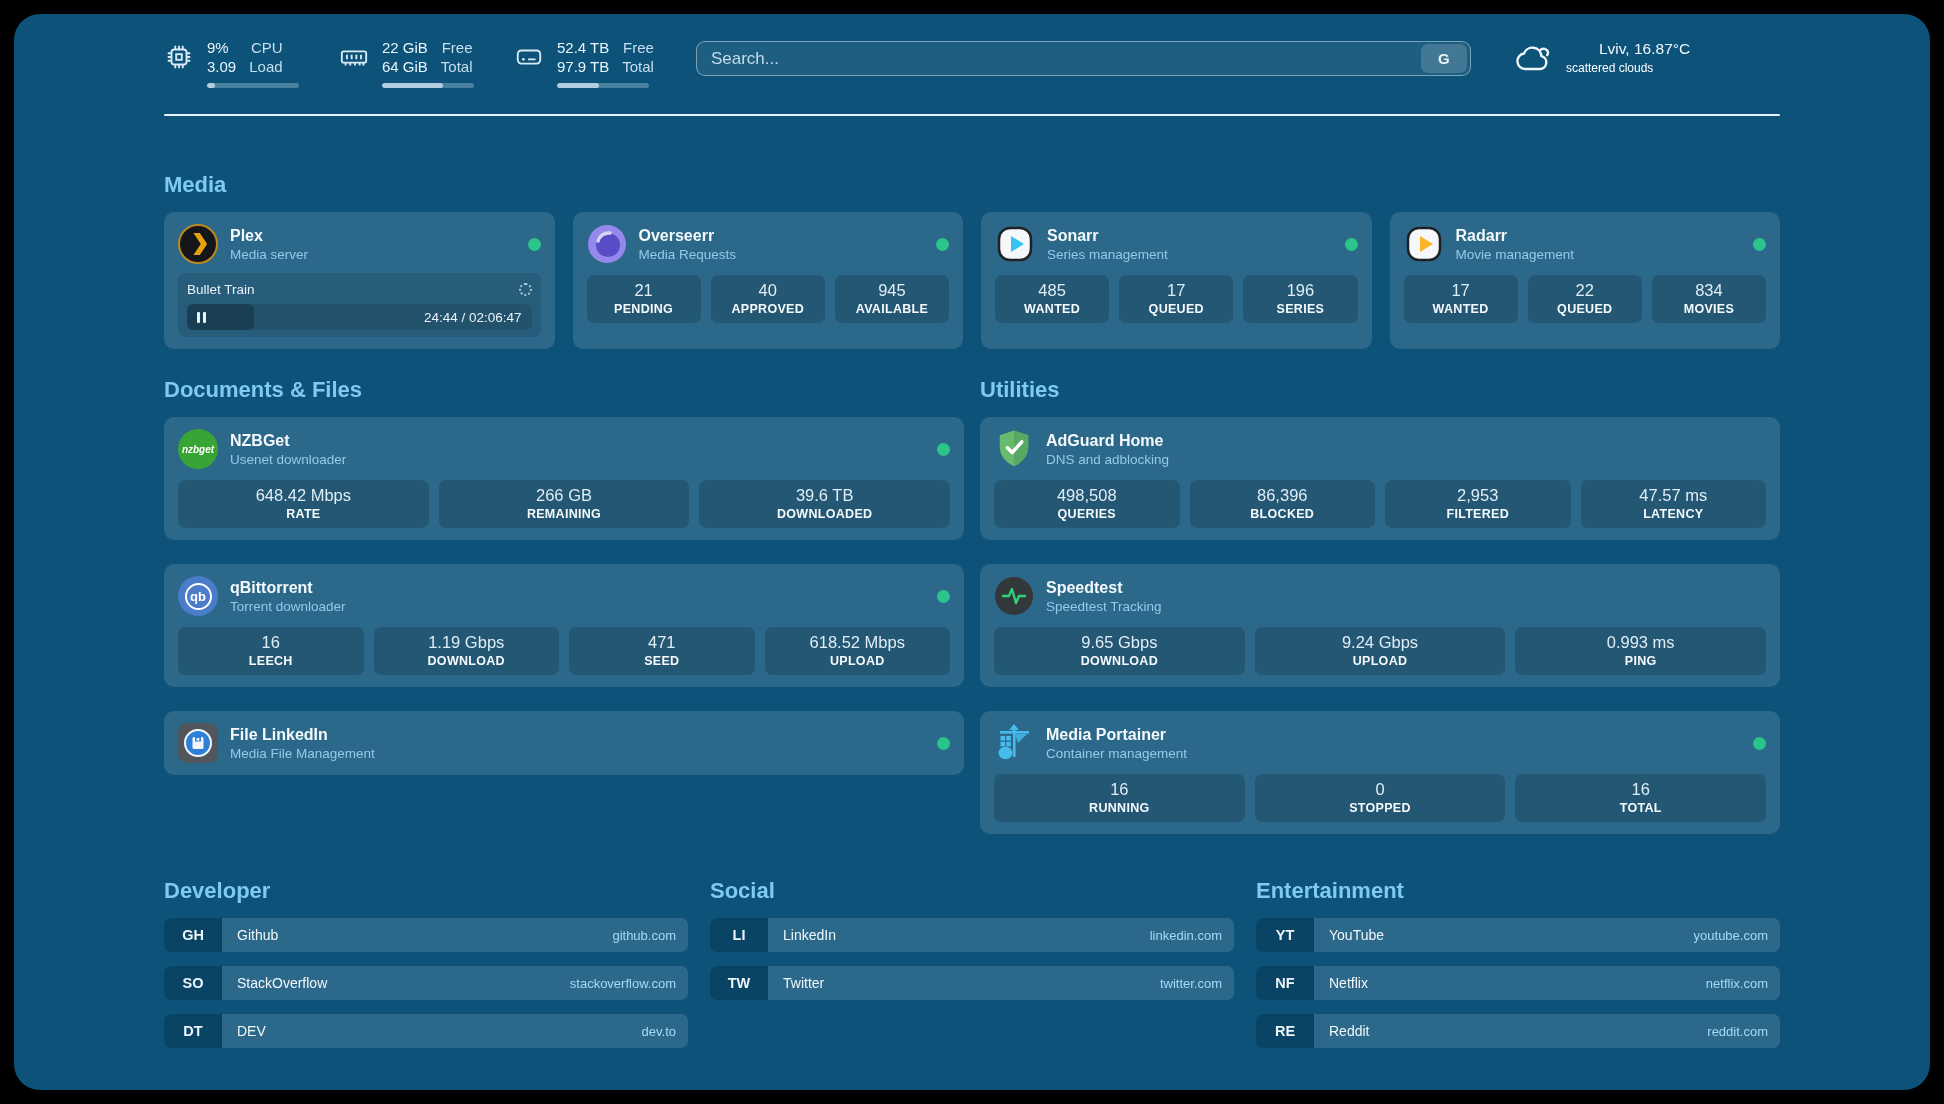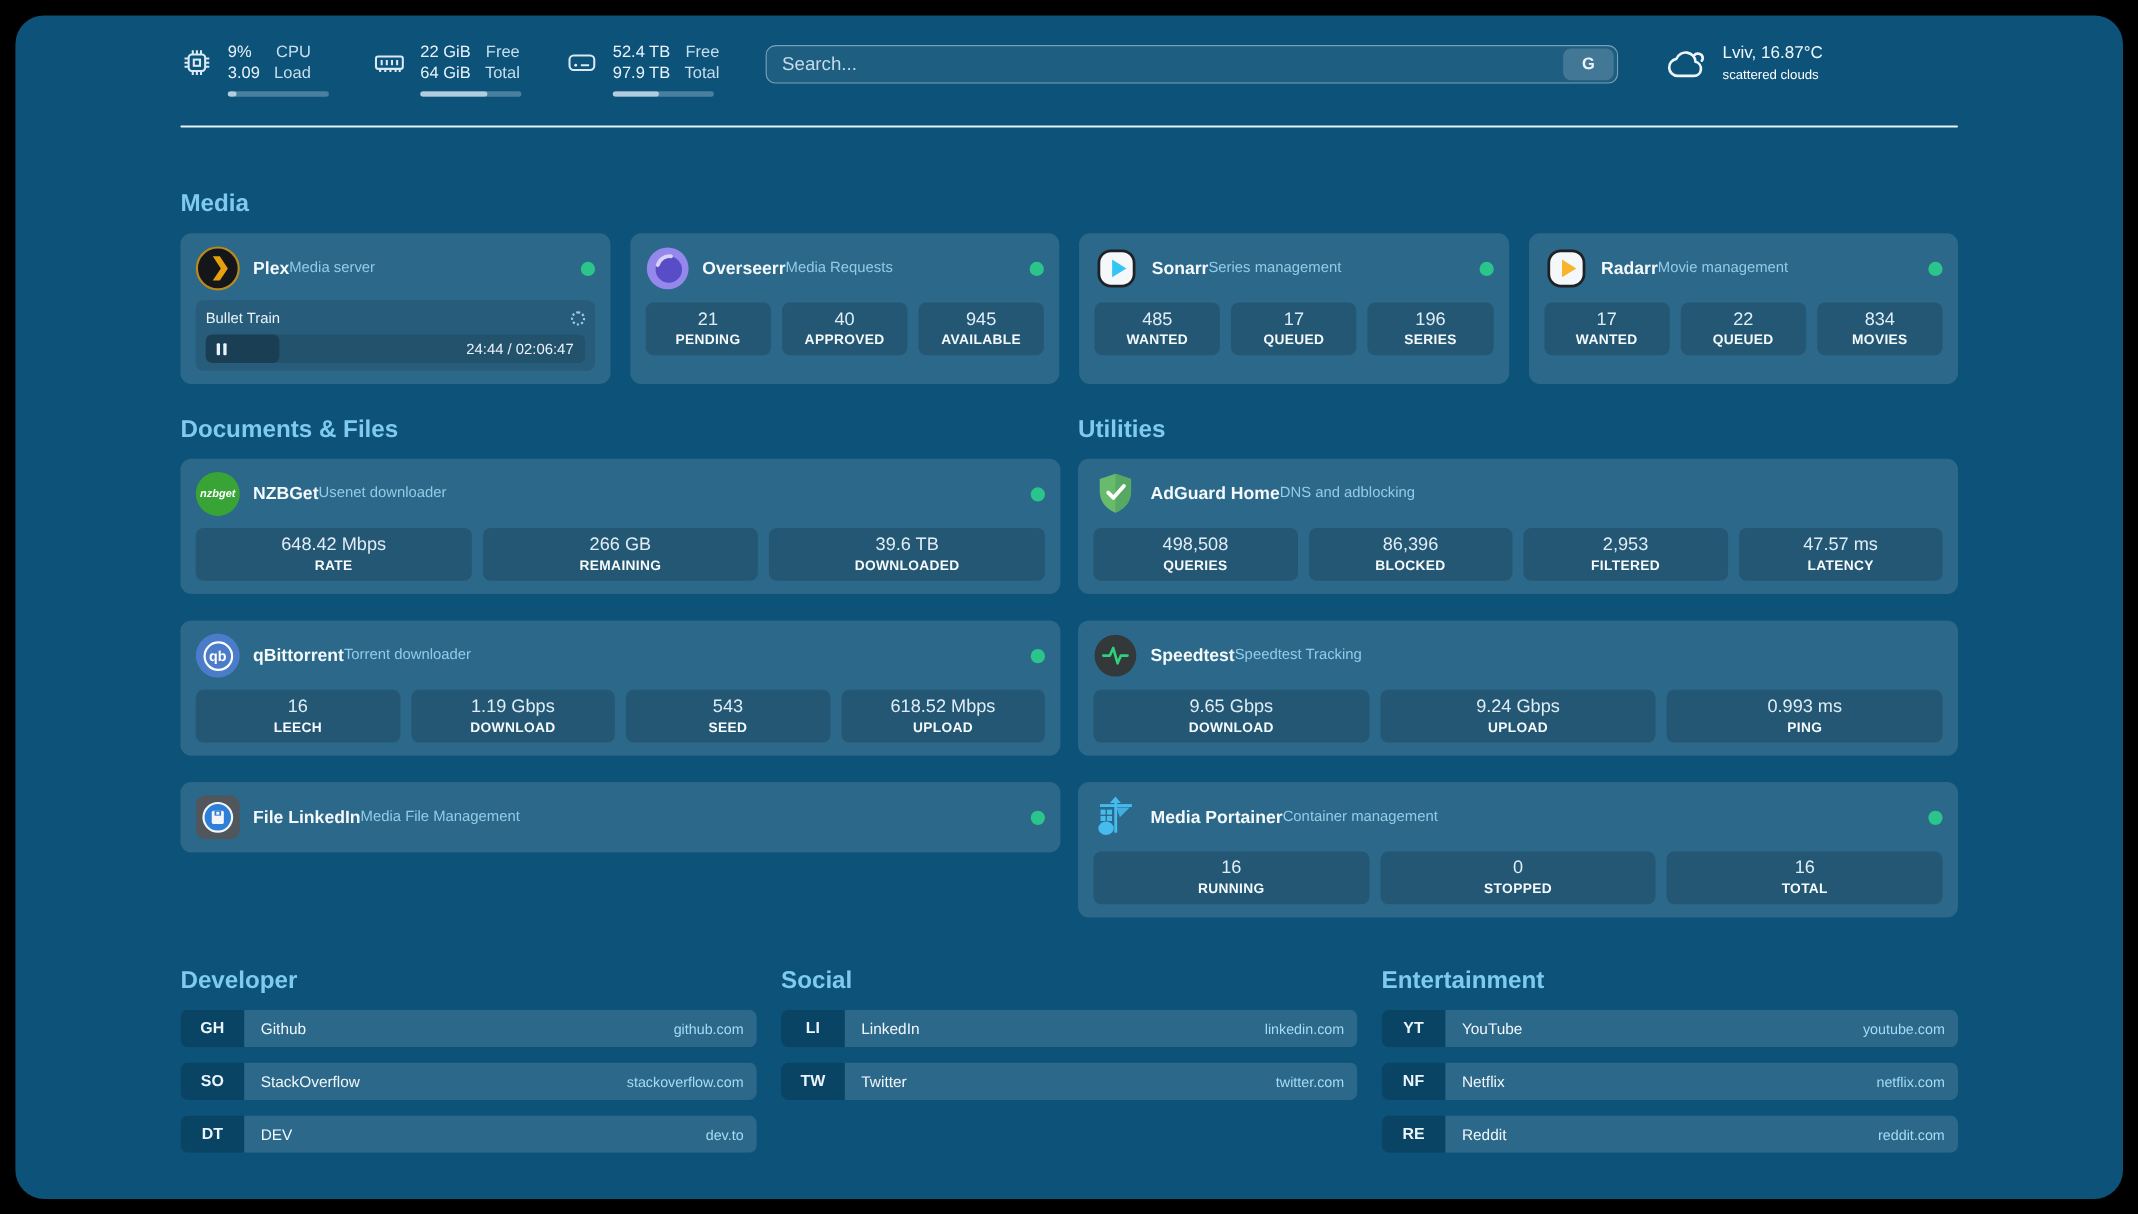--- a/index.html
+++ b/index.html
@@ -21,34 +21,34 @@
   .search { flex:1; max-width:775px; height:35px; margin-top:7px; border:1px solid rgba(235,246,252,.45);
             background:rgba(255,255,255,.07); border-radius:9px; display:flex; align-items:center; }
   .search input { flex:1; background:transparent; border:none; outline:none; color:#eaf4fa; font-size:17px;
                   padding:0 14px; font-family:"Liberation Sans", sans-serif; }
   .search input::placeholder { color:#c3dbeb; }
   .search-btn { width:46px; height:29px; margin-right:3px; border:none; border-radius:7px; cursor:pointer;
                 background:rgba(255,255,255,.16); color:#eaf4fa; font-size:15px; font-weight:600;
                 display:flex; align-items:center; justify-content:center; font-family:"Liberation Sans", sans-serif; }
   .weather { display:flex; align-items:center; gap:13px; padding-top:5px; }
   .weather-icon { color:#eef6fb; display:flex; }
-  .weather-loc { color:#f1f8fc; font-size:15.5px; line-height:20px; }
+  .weather-loc { color:#f1f8fc; font-size:15.5px; line-height:20px;margin-left:33px; }
   .weather-cond { color:#ffffff; font-size:12px; line-height:19px; }
 
   .divider { height:2px; background:#e6f2fa; border-radius:1px; margin-top:26px; }
 
   
   .section-title { color:#7fcbef; font-size:22px; font-weight:600; }
   .media-title { margin-top:56px; }
   .media-grid { display:grid; grid-template-columns:repeat(4,1fr); gap:18px; margin-top:14px; }
 
   .card { background:rgba(255,255,255,.13); border-radius:10px; padding:12px 14px; }
   .card-header { display:flex; align-items:center; gap:12px; }
   .icon40 { width:40px; height:40px; flex-shrink:0; display:flex; align-items:center; justify-content:center; }
-  .card-titles { display:flex; }
+  .card-titles { display:flex; flex-direction:column; }
   .card-title { font-size:16px; font-weight:600; color:#f3f9fc; line-height:21px; }
   .card-sub { font-size:13.5px; color:#93cbe9; line-height:17px; }
   .status-dot { width:13px; height:13px; border-radius:50%; background:#2bc48a; margin-left:auto; flex-shrink:0; }
 
   .stats { display:flex; gap:10px; margin-top:11px; }
   .stat { flex:1; background:rgba(0,0,0,.16); border-radius:7px; padding:4px 4px 6px; text-align:center; }
   .stat-value { font-size:16.5px; color:#dfedf6; line-height:22px; }
   .stat-label { font-size:12.5px; font-weight:700; color:#f5fafd; letter-spacing:.3px; line-height:16px; }
 
   
@@ -352,21 +352,21 @@
           <div class="stats">
             <div class="stat">
               <div class="stat-value">16</div>
               <div class="stat-label">LEECH</div>
             </div>
             <div class="stat">
               <div class="stat-value">1.19 Gbps</div>
               <div class="stat-label">DOWNLOAD</div>
             </div>
             <div class="stat">
-              <div class="stat-value">543</div>
+              <div class="stat-value">471</div>
               <div class="stat-label">SEED</div>
             </div>
             <div class="stat">
               <div class="stat-value">618.52 Mbps</div>
               <div class="stat-label">UPLOAD</div>
             </div>
           </div>
         </div>
 
         <div class="card">

